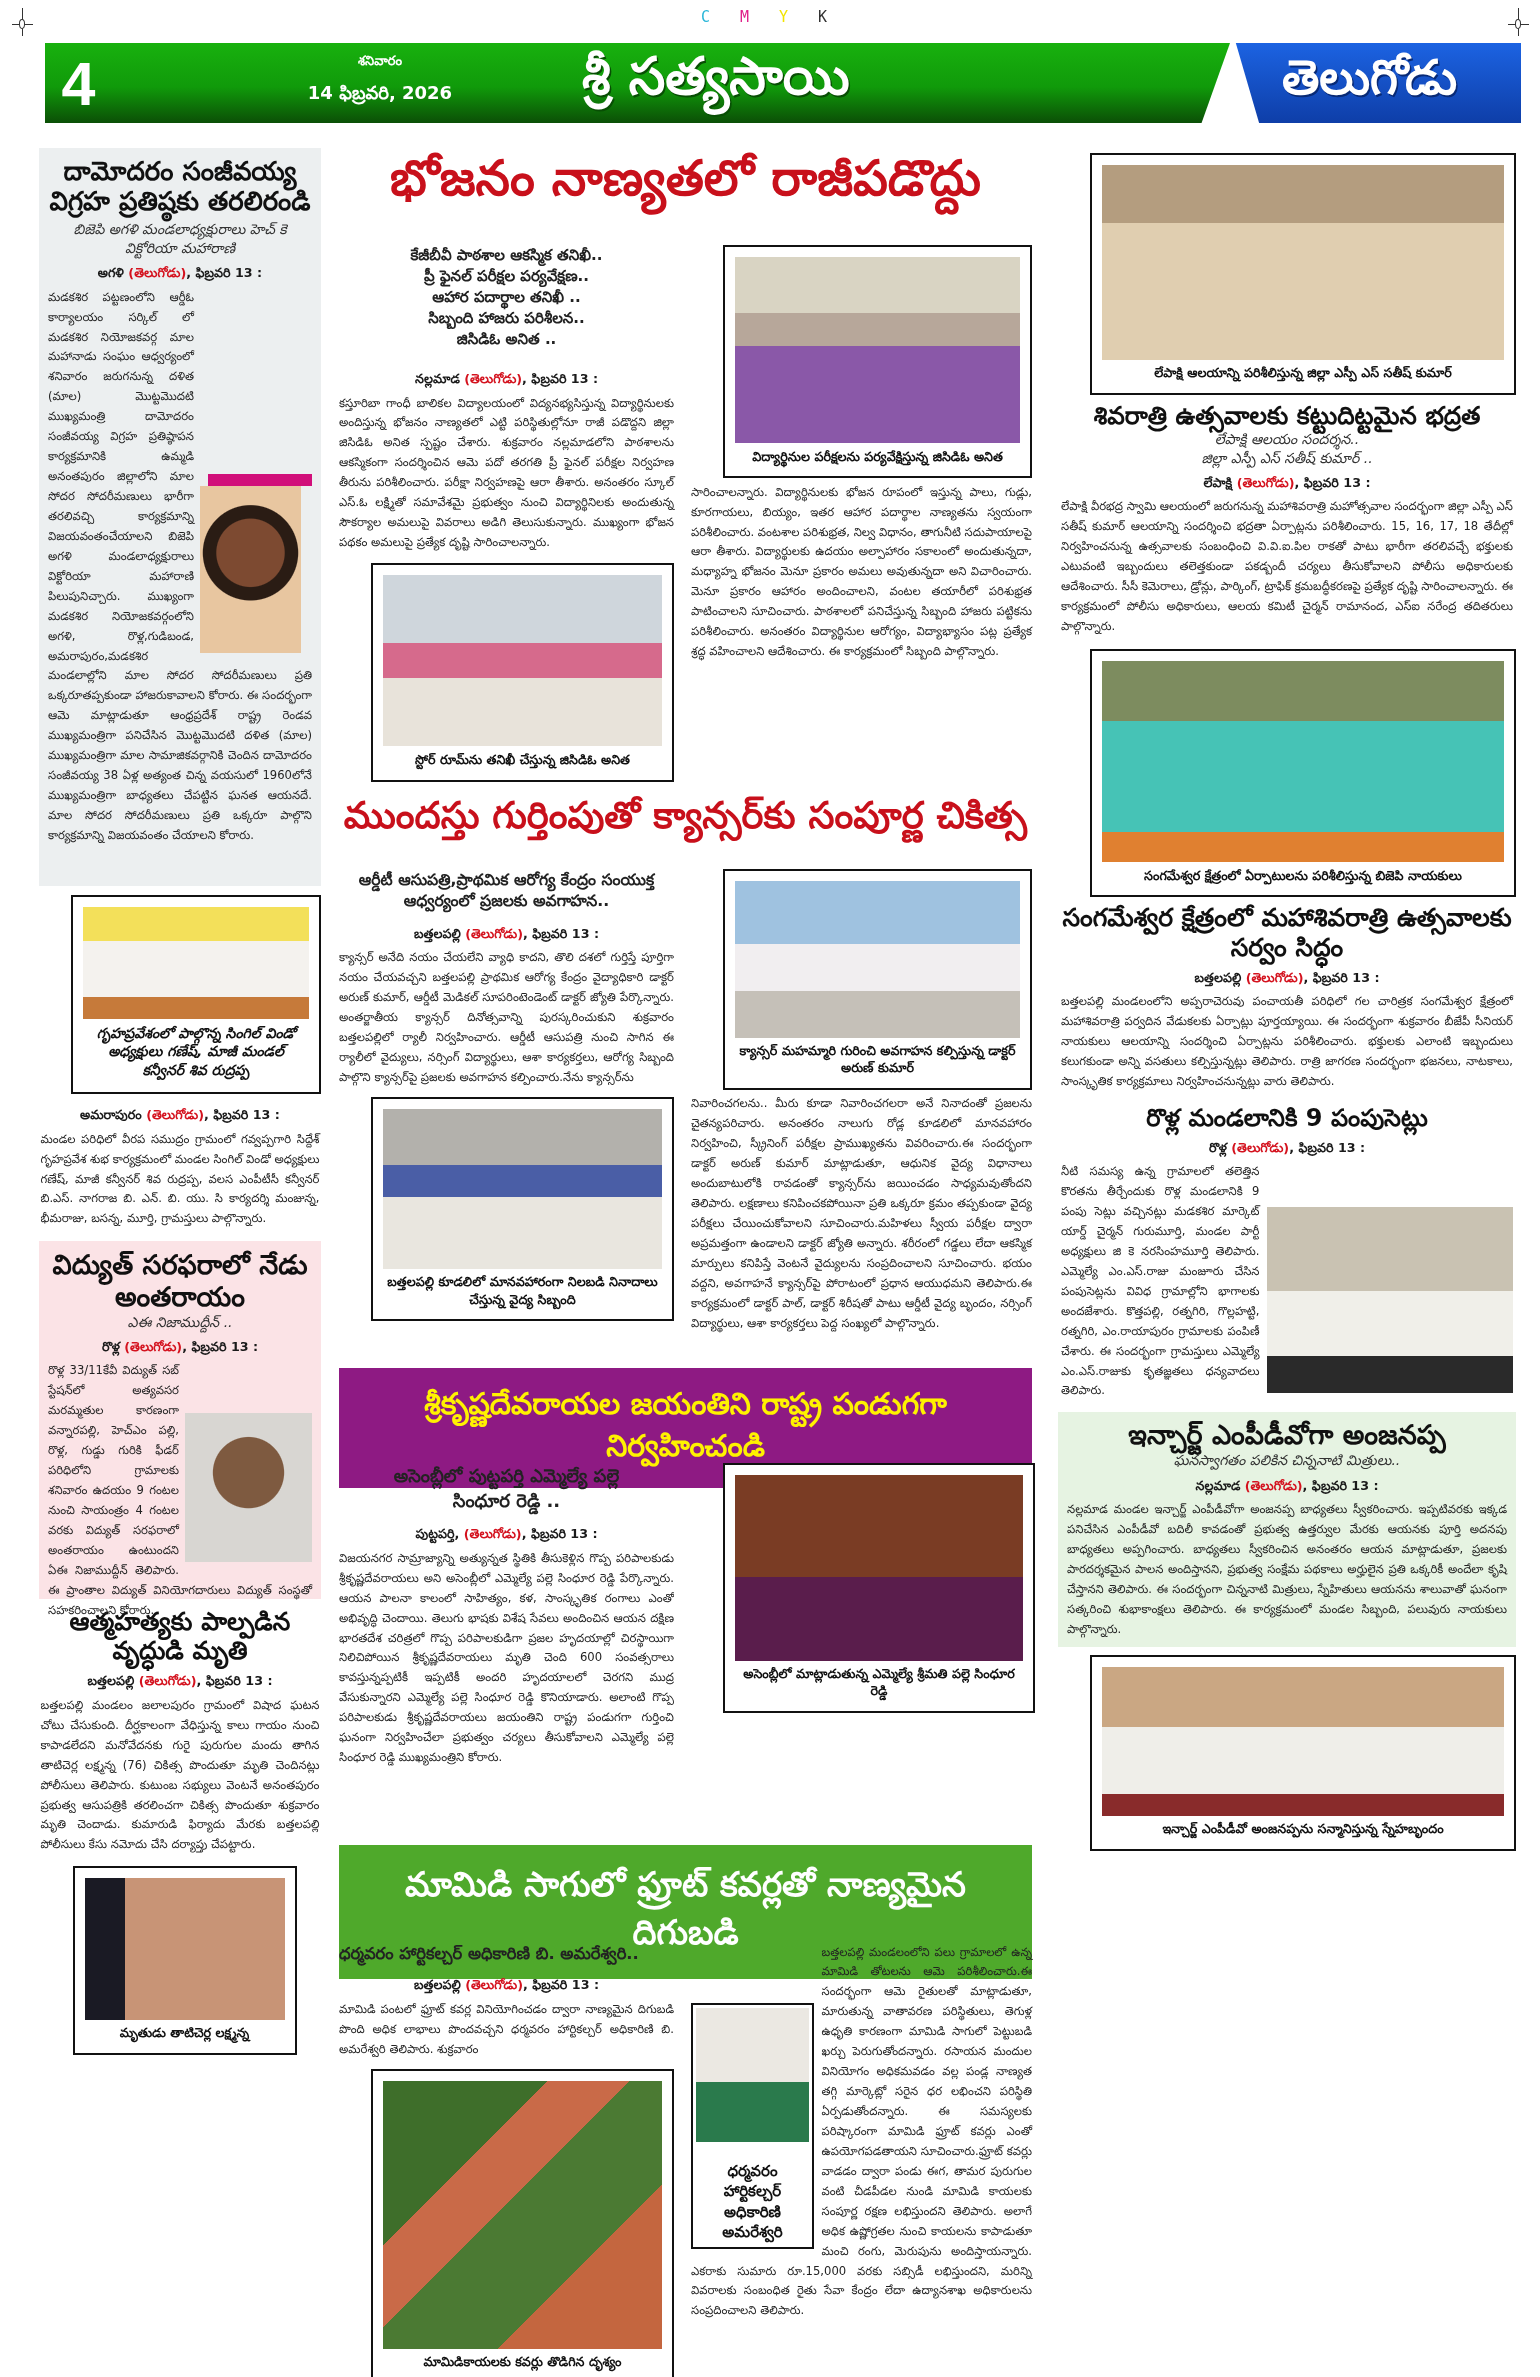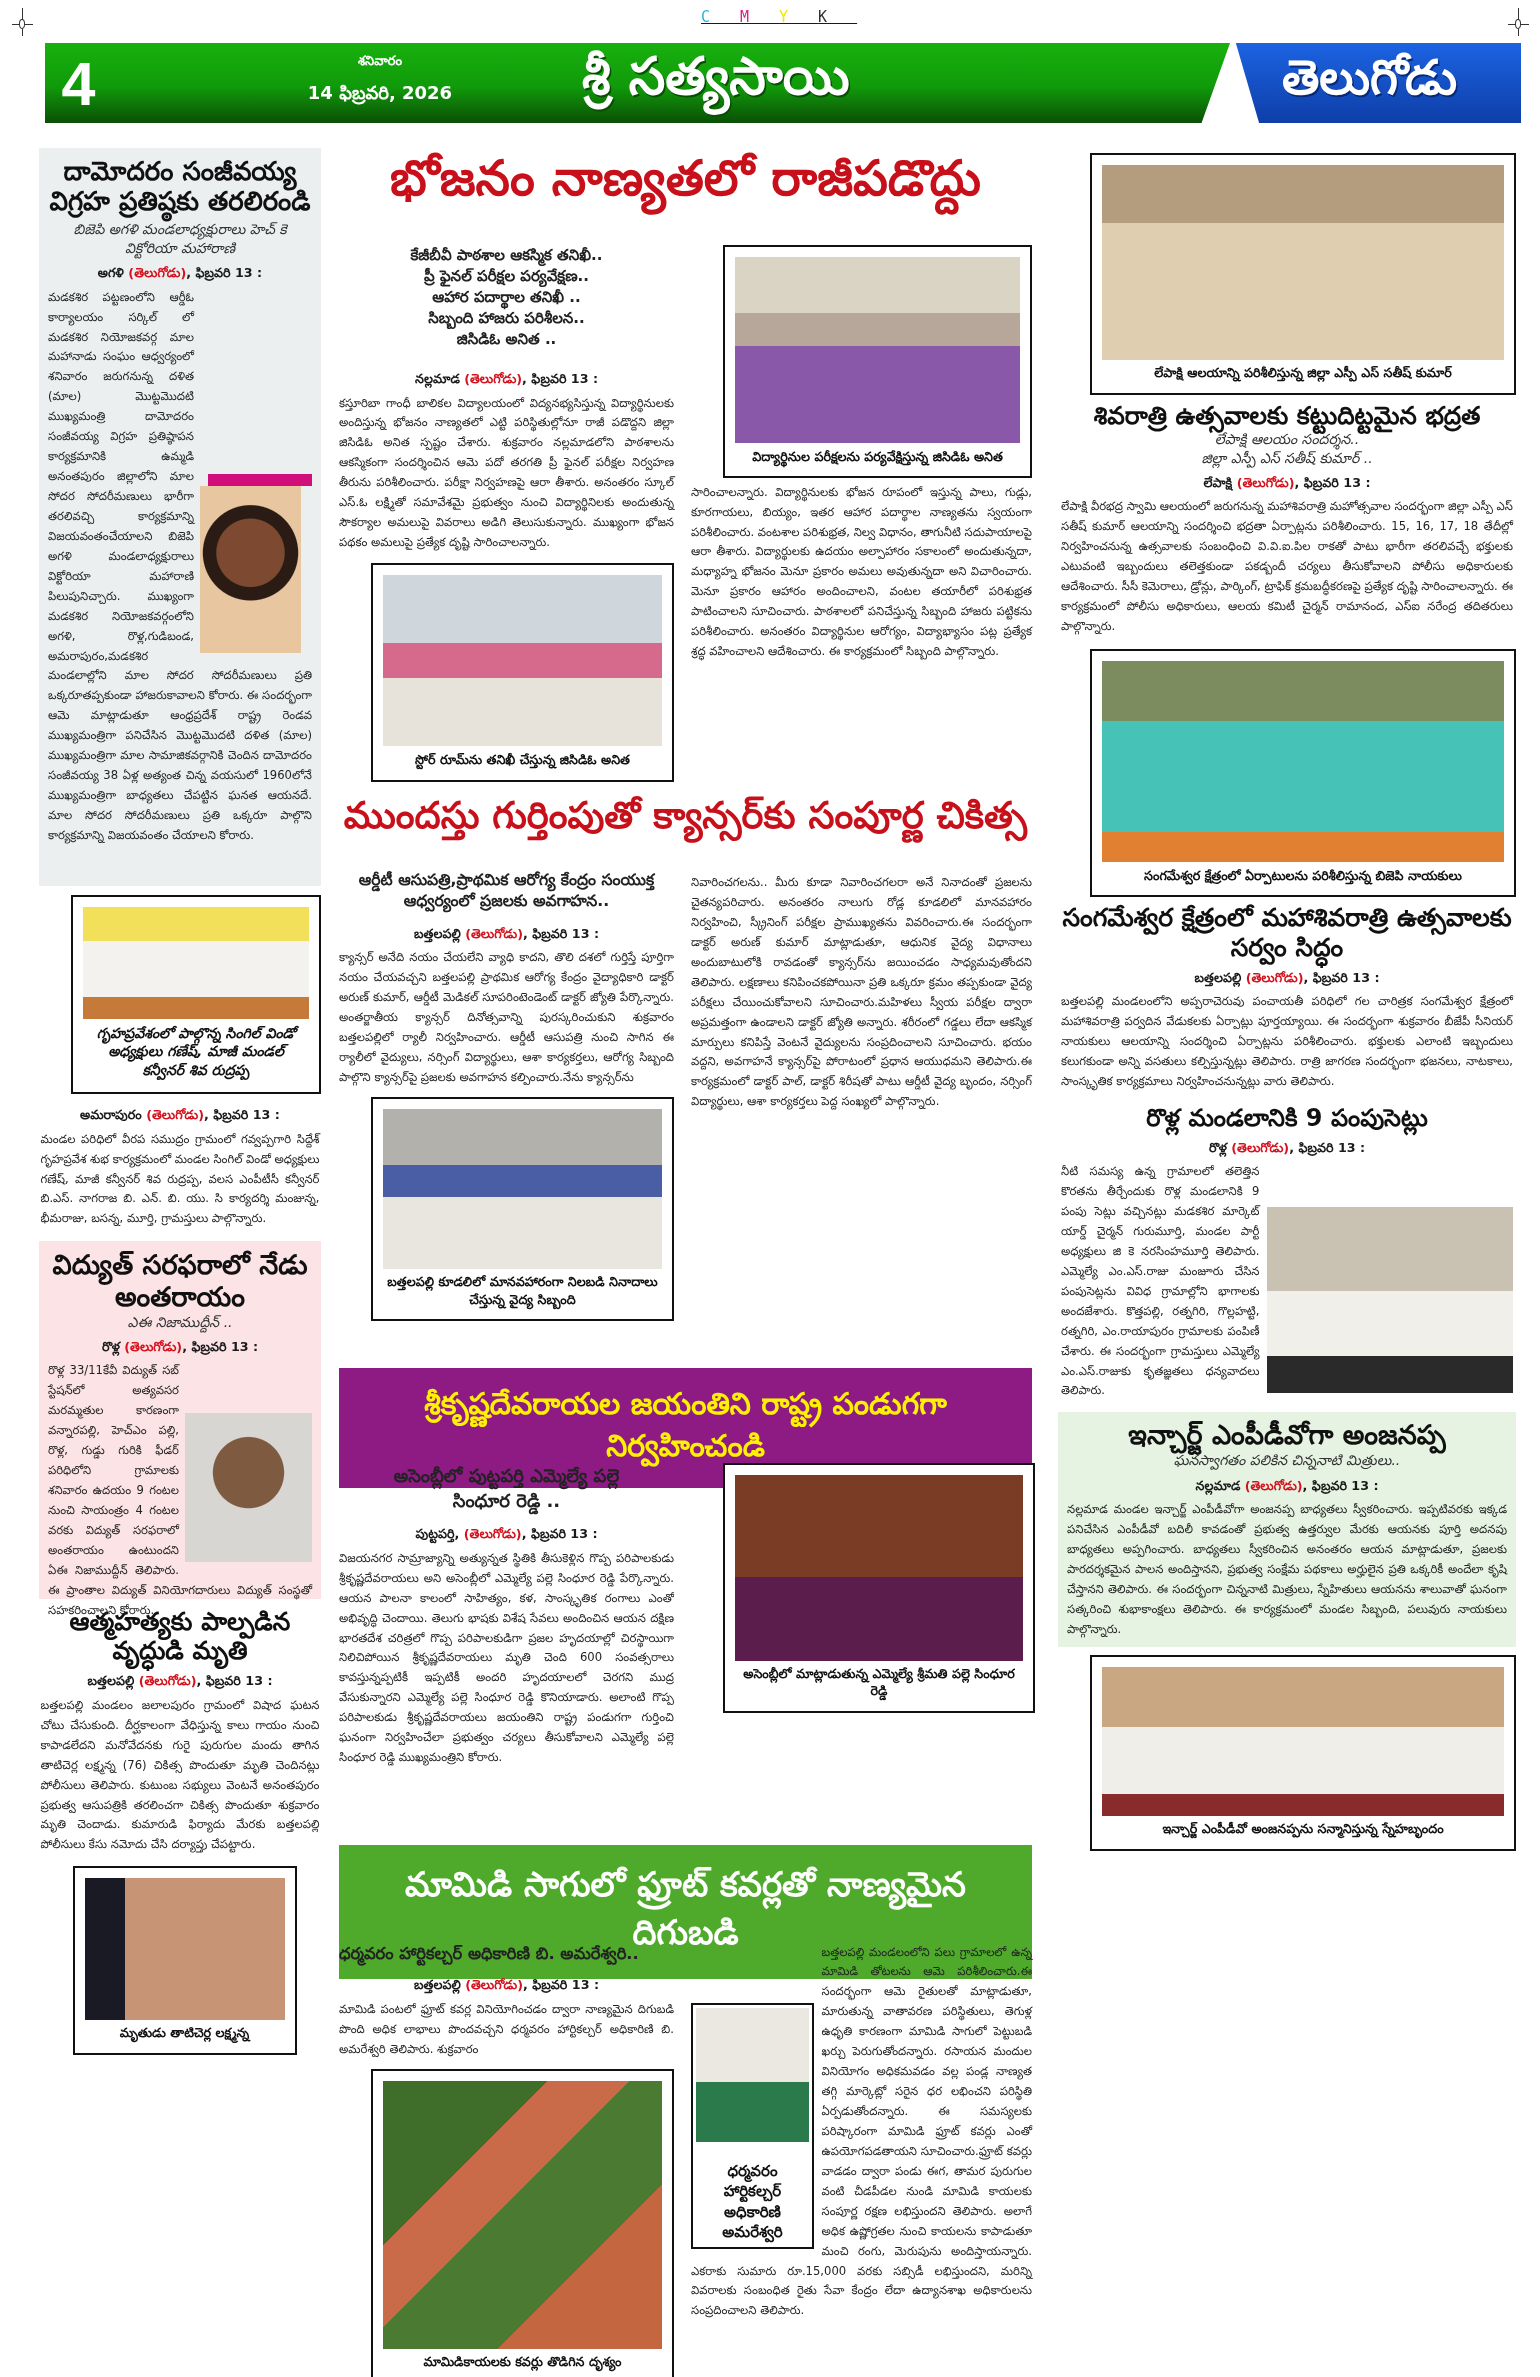--- a/index.html
+++ b/index.html
@@ -4,21 +4,21 @@
 <style>
   * { box-sizing: border-box; margin: 0; padding: 0; }
   html, body { width: 1541px; height: 2377px; background: #ffffff; overflow: hidden; }
   body { font-family: "DejaVu Sans", sans-serif; color: #1a1a1a; position: relative; }
 
   
   .reg { position: absolute; top: 7.5px; width: 21px; height: 28px; }
   .reg::before { content: ""; position: absolute; left: 0; right: 0; top: 16.4px; border-top: 0.7px solid #333; }
   .reg::after { content: ""; position: absolute; top: 0; bottom: 0; left: 9.7px; border-left: 0.7px solid #333; }
   .reg .o { position: absolute; left: 6.7px; top: 11.2px; width: 6.7px; height: 10.4px; border: 0.7px solid #333; border-radius: 50%; background: #fff; z-index: 1; }
-  .cmyk { position: absolute; top: 7.5px; left: 701px; font-family: "DejaVu Sans Mono", monospace; font-size: 15px; letter-spacing: 30px; text-decoration: underline; }
+  .cmyk { position: absolute; top: 7.5px; left: 701px; font-family: "DejaVu Sans Mono", monospace; font-size: 15px; letter-spacing: 30px; }
   .cmyk span:nth-child(1) { color: #29b6d8; }
   .cmyk span:nth-child(2) { color: #e0218a; }
   .cmyk span:nth-child(3) { color: #f2e400; }
   .cmyk span:nth-child(4) { color: #333; }
 
   
   .masthead { position: absolute; top: 43px; left: 45px; width: 1476px; height: 80px; }
   .mast-green { position: absolute; left: 0; top: 0; width: 1185px; height: 80px;
     background: linear-gradient(to bottom, #18b10e 0%, #109a0a 55%, #0b4f06 100%);
     clip-path: polygon(0 0, 100% 0, 97.6% 100%, 0 100%); }
@@ -200,20 +200,24 @@
         <span class="src">(తెలుగోడు)</span>,
         <span>ఫిబ్రవరి 13 :</span>
       </div>
       <p class="body-text">క్యాన్సర్ అనేది నయం చేయలేని వ్యాధి కాదని, తొలి దశలో గుర్తిస్తే పూర్తిగా నయం చేయవచ్చని బత్తలపల్లి ప్రాథమిక ఆరోగ్య కేంద్రం వైద్యాధికారి డాక్టర్ అరుణ్ కుమార్, ఆర్డీటీ మెడికల్ సూపరింటెండెంట్ డాక్టర్ జ్యోతి పేర్కొన్నారు. అంతర్జాతీయ క్యాన్సర్ దినోత్సవాన్ని పురస్కరించుకుని శుక్రవారం బత్తలపల్లిలో ర్యాలీ నిర్వహించారు. ఆర్డీటీ ఆసుపత్రి నుంచి సాగిన ఈ ర్యాలీలో వైద్యులు, నర్సింగ్ విద్యార్థులు, ఆశా కార్యకర్తలు, ఆరోగ్య సిబ్బంది పాల్గొని క్యాన్సర్‌పై ప్రజలకు అవగాహన కల్పించారు.నేను క్యాన్సర్‌ను</p>
       <figure class="photo" style="margin-top:9px;">
         <div class="img img-chain" style="height:160px;"></div>
         <figcaption class="cap">బత్తలపల్లి కూడలిలో మానవహారంగా నిలబడి నినాదాలు చేస్తున్న వైద్య సిబ్బంది</figcaption>
       </figure>
     </div>
     <div style="position:absolute;left:352px;top:75px;width:341px;">
+      <figure class="photo">
+        <div class="img img-rally" style="height:157px;"></div>
+        <figcaption class="cap">క్యాన్సర్ మహమ్మారి గురించి అవగాహన కల్పిస్తున్న డాక్టర్ అరుణ్ కుమార్</figcaption>
+      </figure>
       <p class="body-text" style="margin-top:4.5px;">నివారించగలను.. మీరు కూడా నివారించగలరా అనే నినాదంతో ప్రజలను చైతన్యపరిచారు. అనంతరం నాలుగు రోడ్ల కూడలిలో మానవహారం నిర్వహించి, స్క్రీనింగ్ పరీక్షల ప్రాముఖ్యతను వివరించారు.ఈ సందర్భంగా డాక్టర్ అరుణ్ కుమార్ మాట్లాడుతూ, ఆధునిక వైద్య విధానాలు అందుబాటులోకి రావడంతో క్యాన్సర్‌ను జయించడం సాధ్యమవుతోందని తెలిపారు. లక్షణాలు కనిపించకపోయినా ప్రతి ఒక్కరూ క్రమం తప్పకుండా వైద్య పరీక్షలు చేయించుకోవాలని సూచించారు.మహిళలు స్వీయ పరీక్షల ద్వారా అప్రమత్తంగా ఉండాలని డాక్టర్ జ్యోతి అన్నారు. శరీరంలో గడ్డలు లేదా ఆకస్మిక మార్పులు కనిపిస్తే వెంటనే వైద్యులను సంప్రదించాలని సూచించారు. భయం వద్దని, అవగాహనే క్యాన్సర్‌పై పోరాటంలో ప్రధాన ఆయుధమని తెలిపారు.ఈ కార్యక్రమంలో డాక్టర్ పాల్, డాక్టర్ శిరీషతో పాటు ఆర్డీటీ వైద్య బృందం, నర్సింగ్ విద్యార్థులు, ఆశా కార్యకర్తలు పెద్ద సంఖ్యలో పాల్గొన్నారు.</p>
     </div>
   </article>
 
   <article style="height:477px;position:relative;">
     <div class="banner-purple">శ్రీకృష్ణదేవరాయల జయంతిని రాష్ట్ర పండుగగా నిర్వహించండి</div>
     <div style="position:absolute;left:0;top:95px;width:335px;">
       <div class="sub" style="font-size:18px;padding:0 30px;">అసెంబ్లీలో పుట్టపర్తి ఎమ్మెల్యే పల్లె సింధూర రెడ్డి ..</div>
       <div class="dateline" style="margin-top:13.4px;">
         <span>పుట్టపర్తి,</span>

